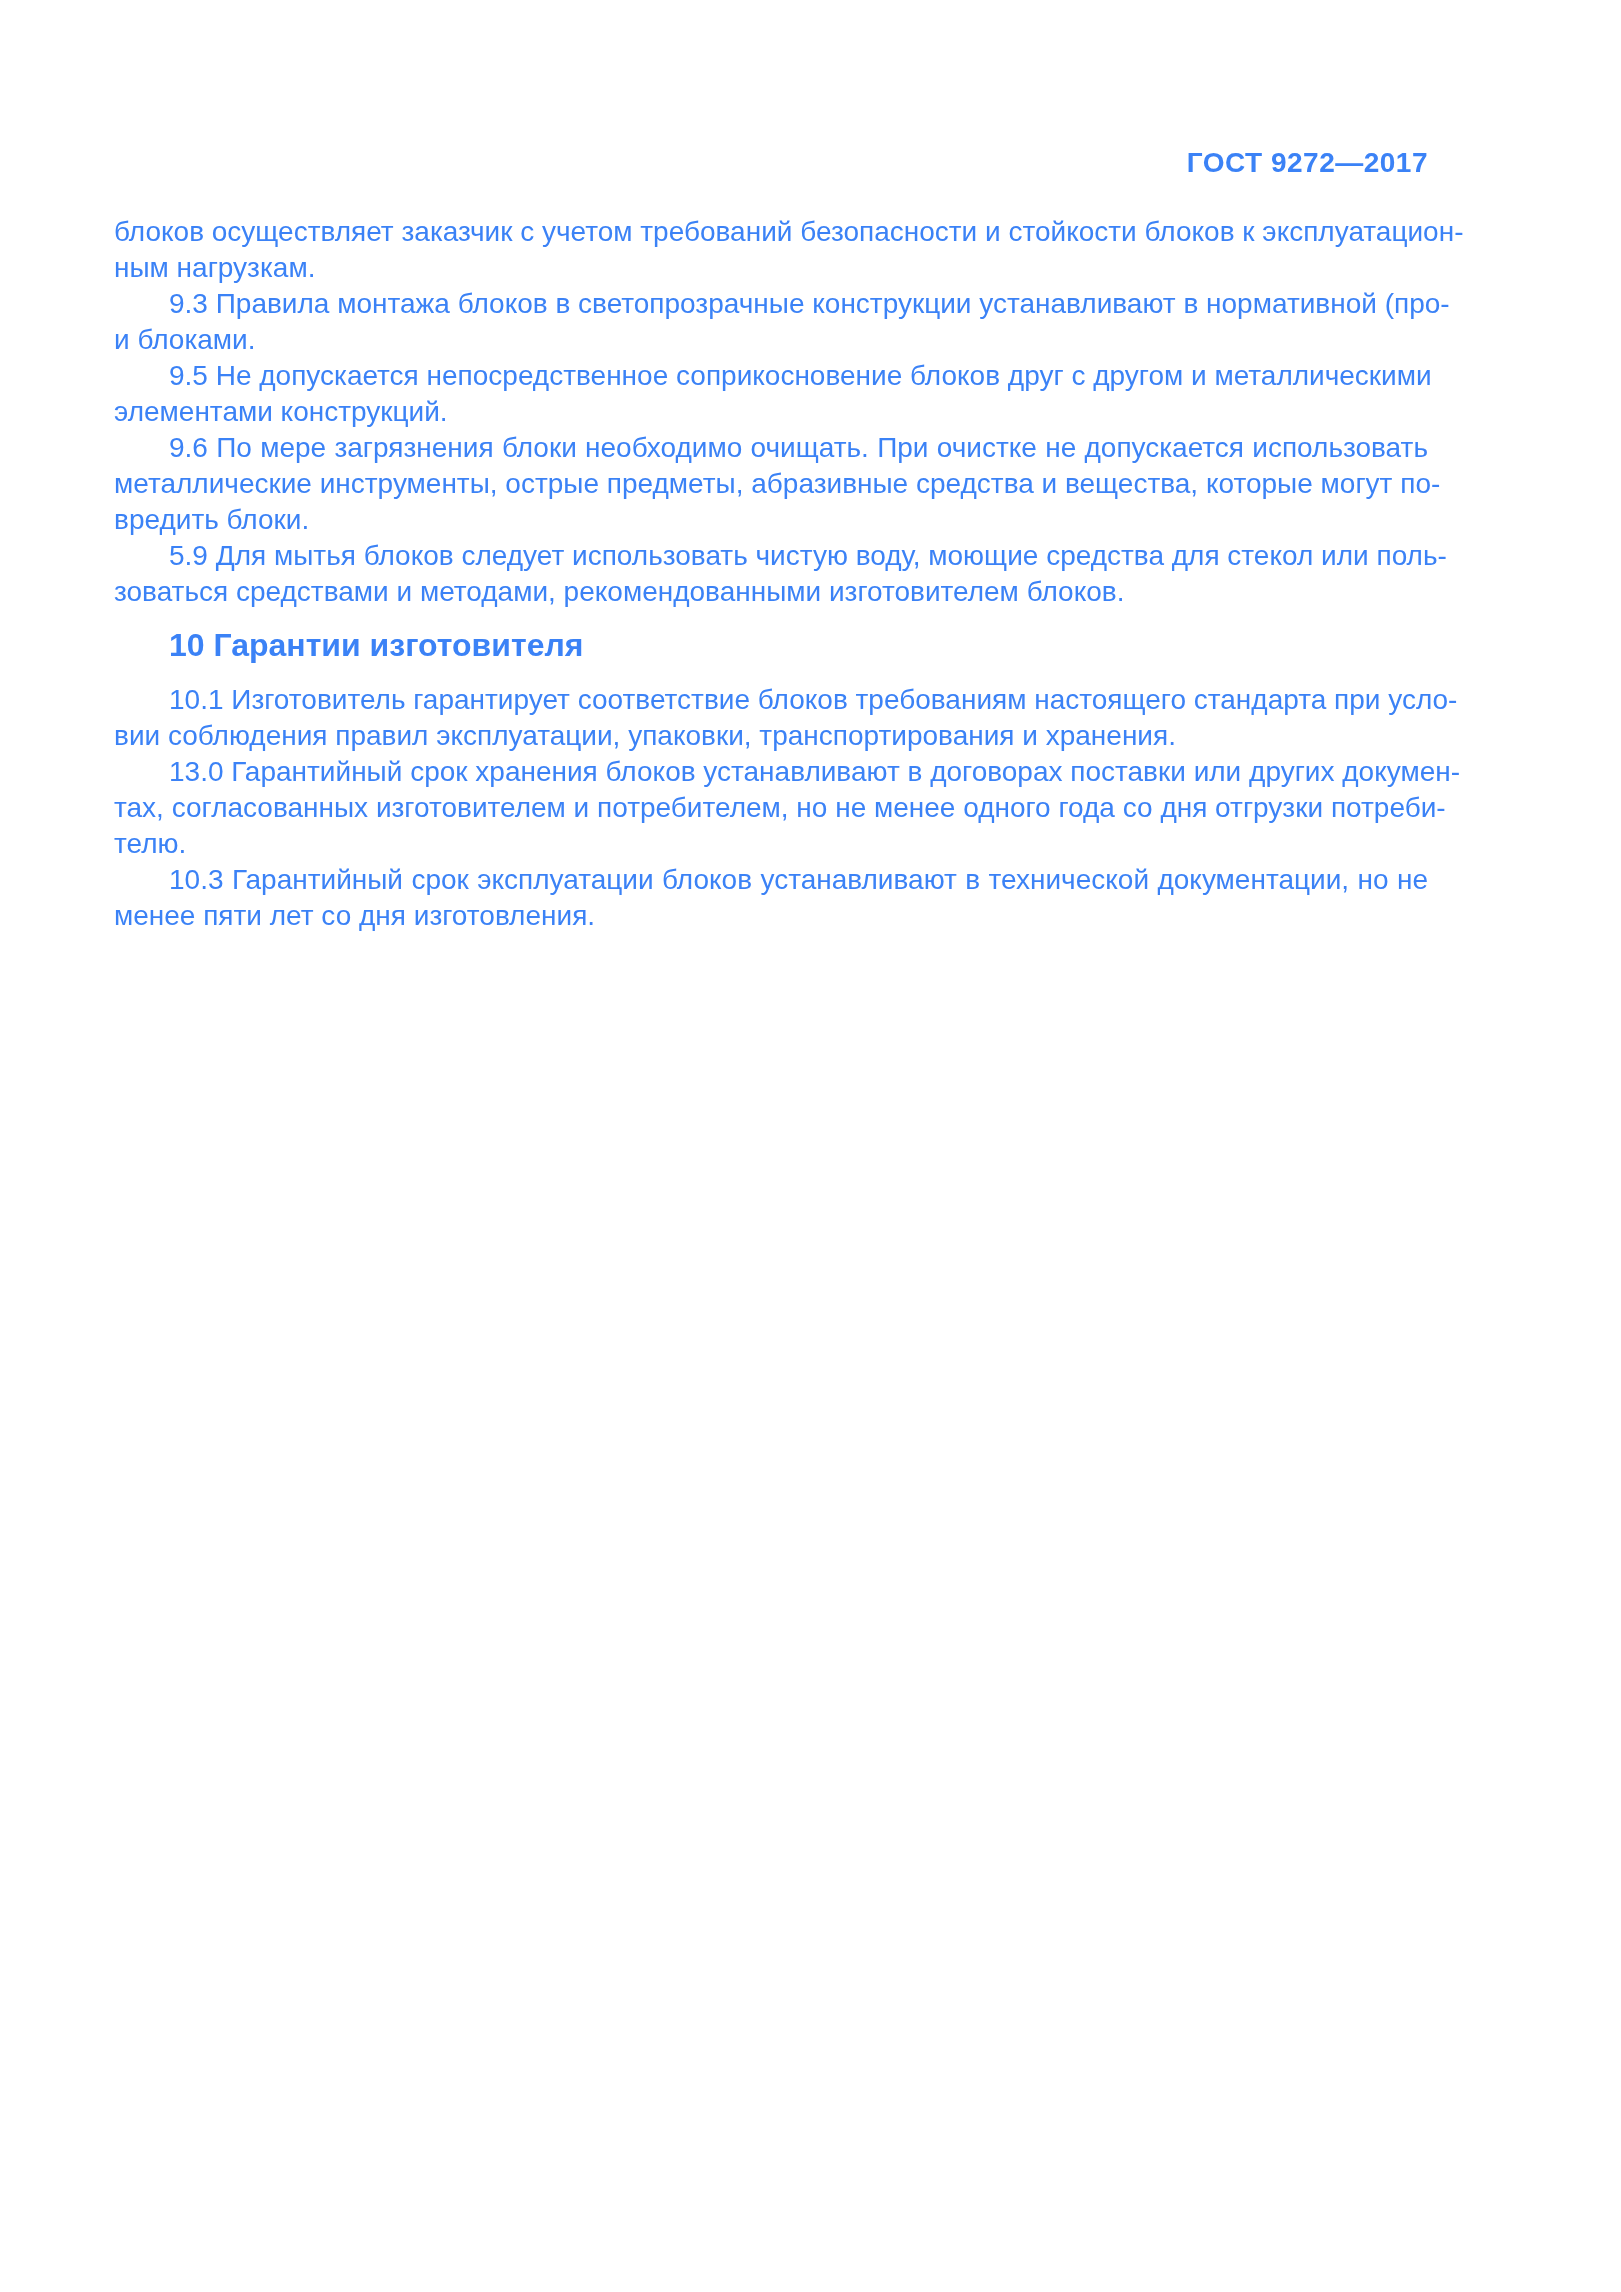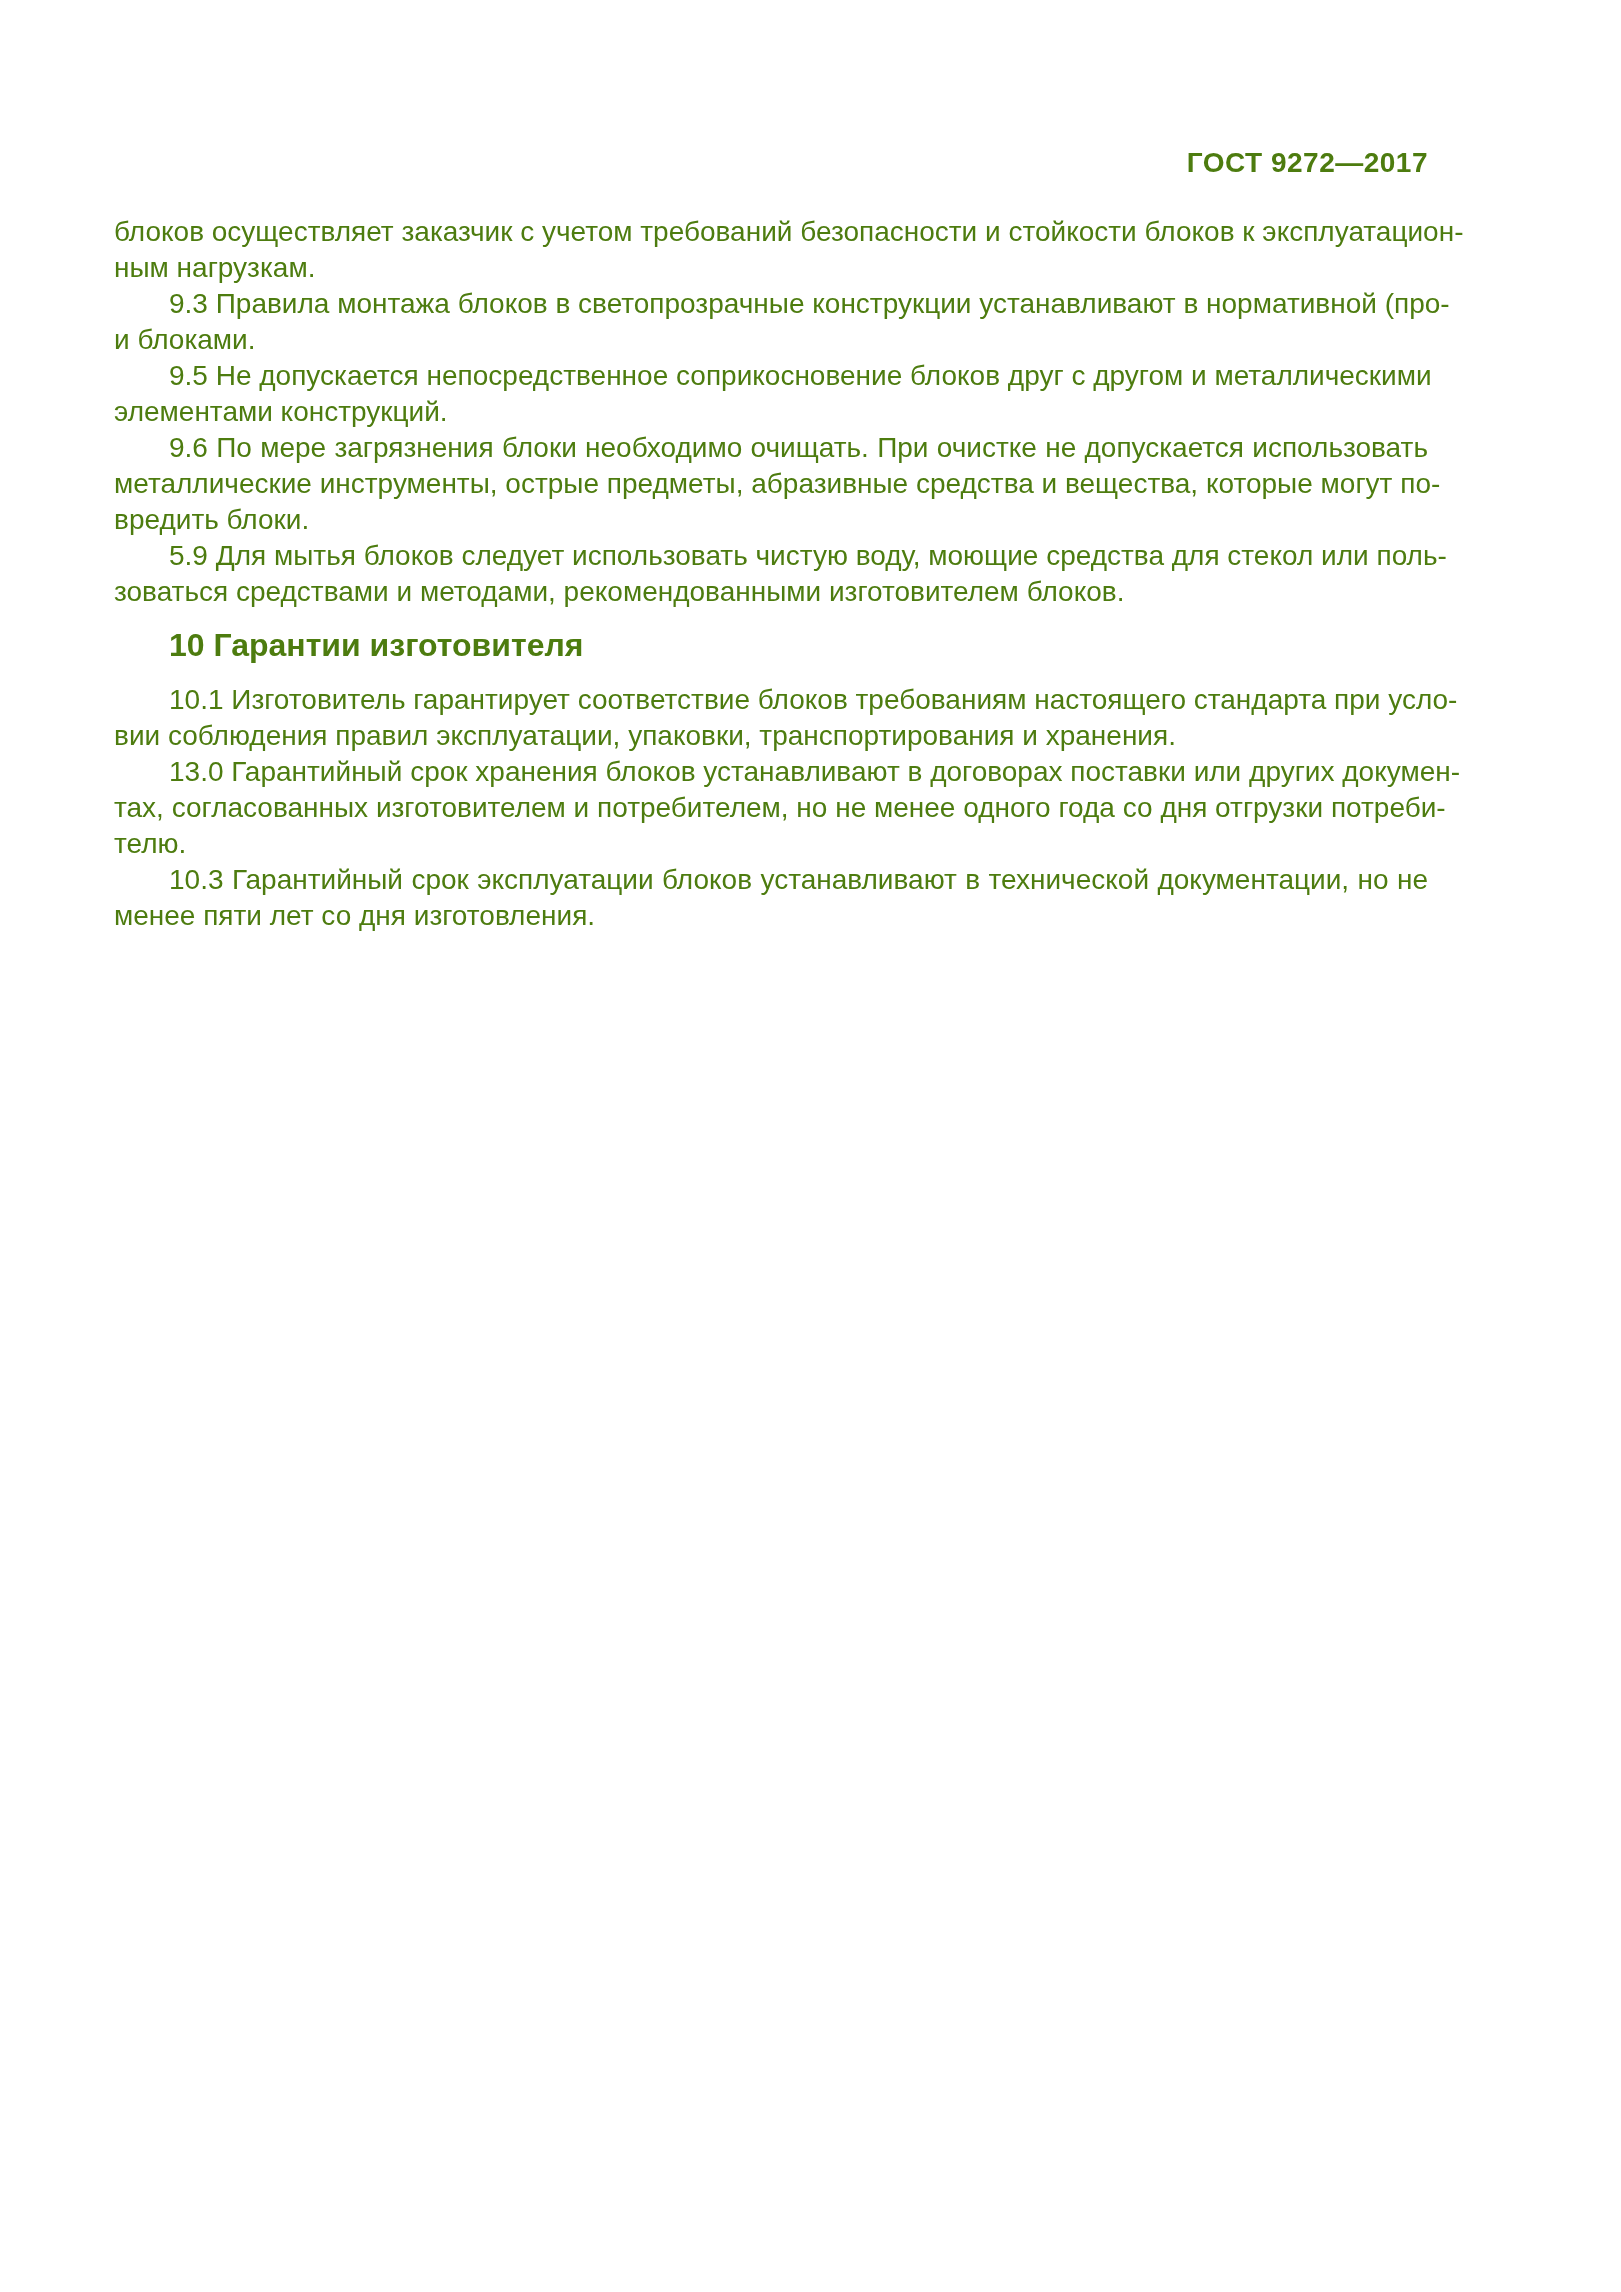--- a/index.html
+++ b/index.html
@@ -7,21 +7,21 @@
     padding: 0;
     background: #ffffff;
   }
   .page {
     position: relative;
     width: 1621px;
     height: 1842px;
     background: #ffffff;
     overflow: hidden;
     font-family: "Liberation Sans", sans-serif;
-    color: #4d7c0f;
+    color: #3b82f6;
   }
   .running-header {
     position: absolute;
     top: 147px;
     right: 193px;
     font-size: 28px;
     font-weight: bold;
     letter-spacing: 0.5px;
     text-align: right;
   }

